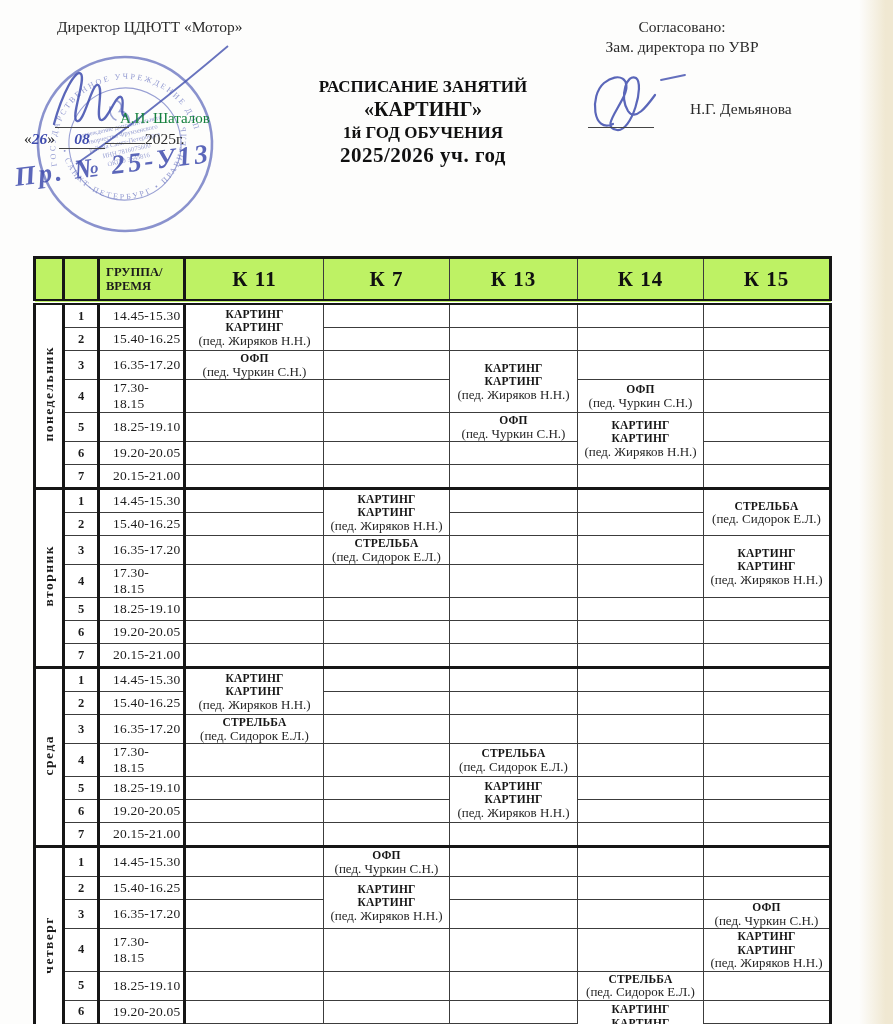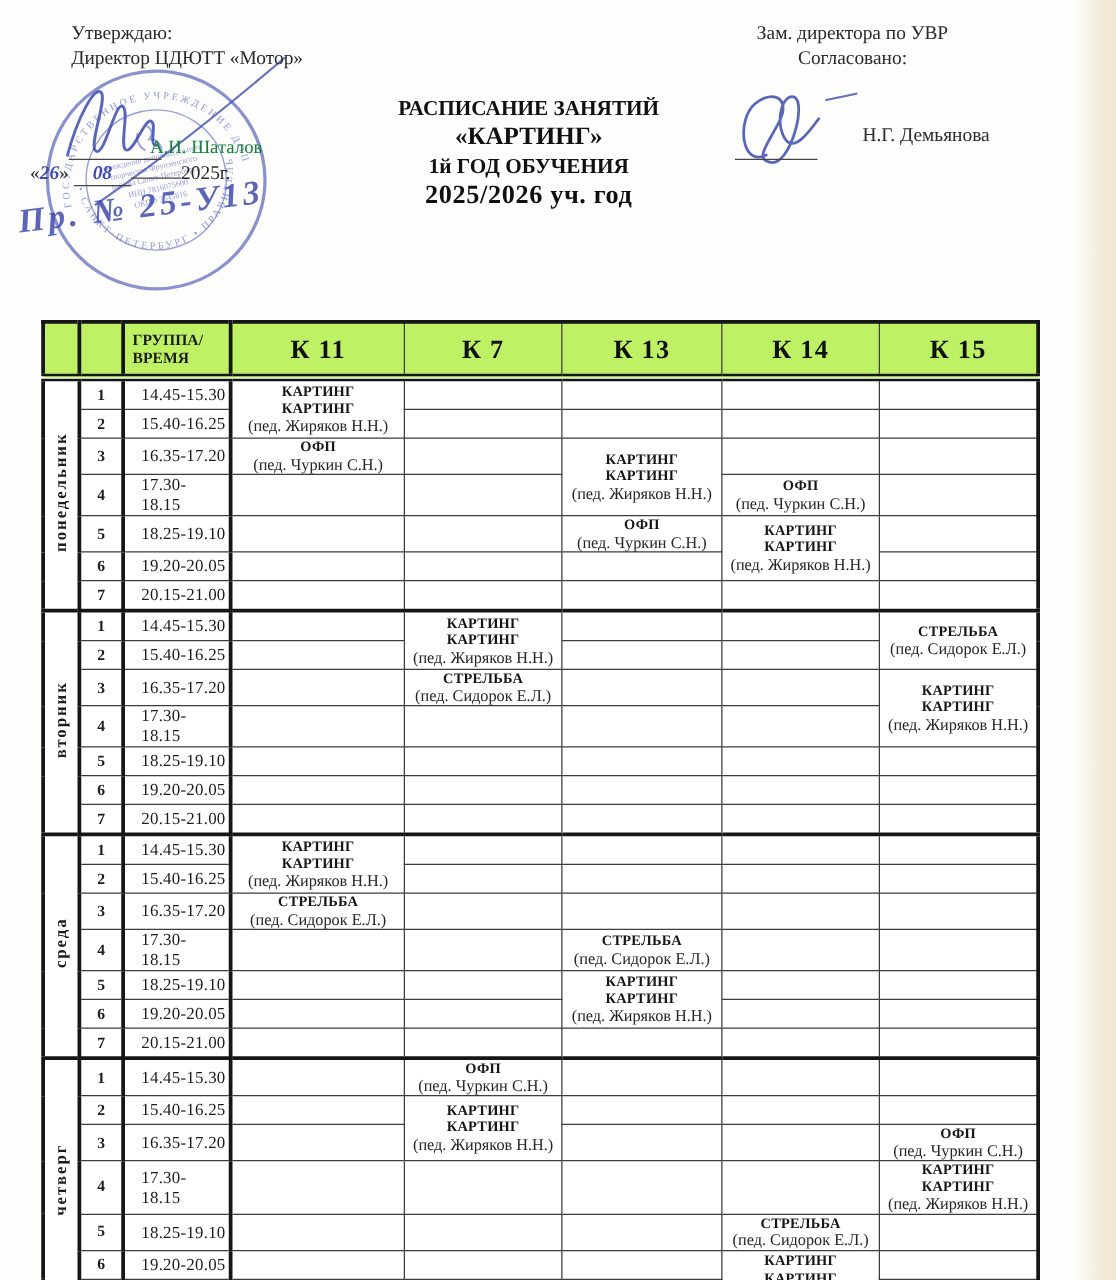--- a/index.html
+++ b/index.html
@@ -92,33 +92,32 @@
 <svg class="abs sig" style="left:46px;top:60px;" width="110" height="78" viewBox="0 0 110 78">
   <path d="M8,64 C16,34 30,8 35,14 C40,20 24,58 31,61 C38,64 46,22 52,25 C58,28 49,58 55,60 C61,62 70,34 75,37 C80,40 72,58 80,56" fill="none" stroke="#3d4bad" stroke-width="2.3" opacity=".85" stroke-linecap="round"></path>
 </svg>
 
 <svg class="abs sig" style="left:583px;top:66px;" width="110" height="72" viewBox="0 0 110 72">
   <path d="M30,58 C10,68 6,30 21,17 C36,5 49,13 41,30 C33,47 19,62 34,64 C49,66 62,18 53,12 C44,7 36,30 45,45 C52,56 64,40 72,29" fill="none" stroke="#3d4bad" stroke-width="2.2" opacity=".85" stroke-linecap="round"></path>
   <path d="M78,14 L102,9" fill="none" stroke="#3d4bad" stroke-width="1.8" opacity=".8" stroke-linecap="round"></path>
 </svg>
 
 <div class="abs approve">
-  <div>Утверждаю:</div>
   <div>Директор ЦДЮТТ «Мотор»</div>
 </div>
 <div class="abs sline sl1"></div>
 <div class="abs signer1">А.И. Шаталов</div>
 <div class="abs date-row">
   <span>«</span><span class="hw">26</span><span>»&nbsp;</span><span class="u u1 hw">08</span><span class="u u2"></span><span>2025г.</span>
 </div>
 <div class="abs note">Пр. № 25-У13</div>
 
 <div class="abs agree">
+  <div>Согласовано:</div>
   <div>Зам. директора по УВР</div>
-  <div>Согласовано:</div>
 </div>
 <div class="abs sline sl2"></div>
 <div class="abs signer2">Н.Г. Демьянова</div>
 
 <div class="abs title">
   <div class="t1">РАСПИСАНИЕ ЗАНЯТИЙ</div>
   <div class="t2">«КАРТИНГ»</div>
   <div class="t3">1й ГОД ОБУЧЕНИЯ</div>
   <div class="t4">2025/2026  уч.  год</div>
 </div>

